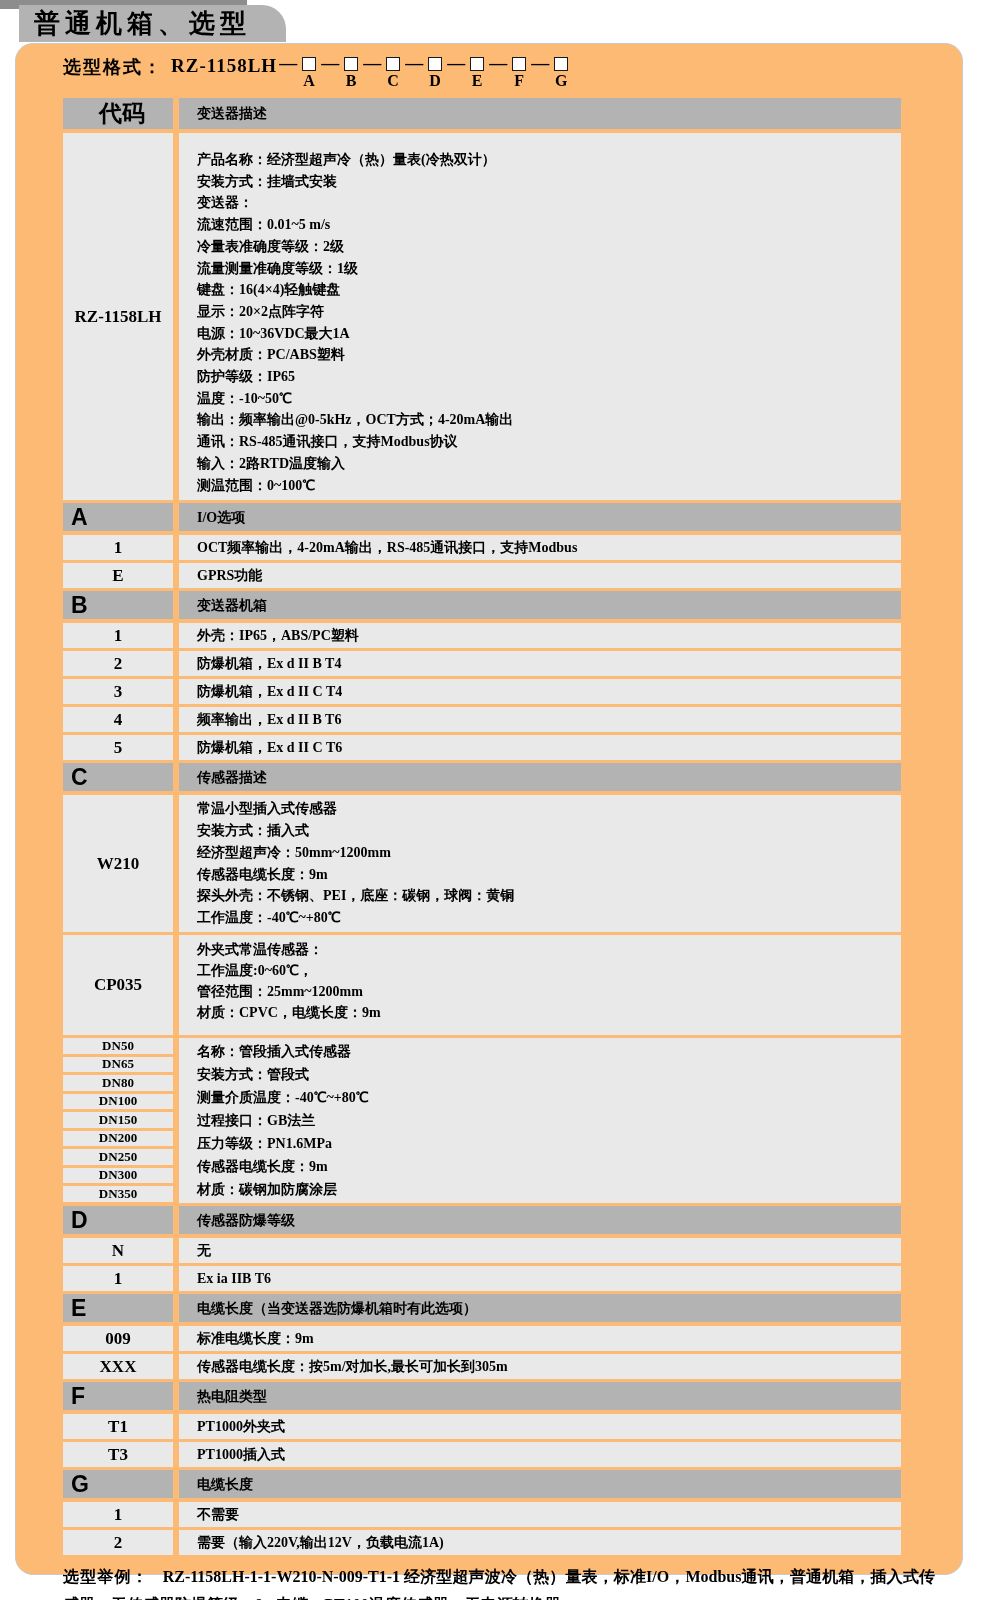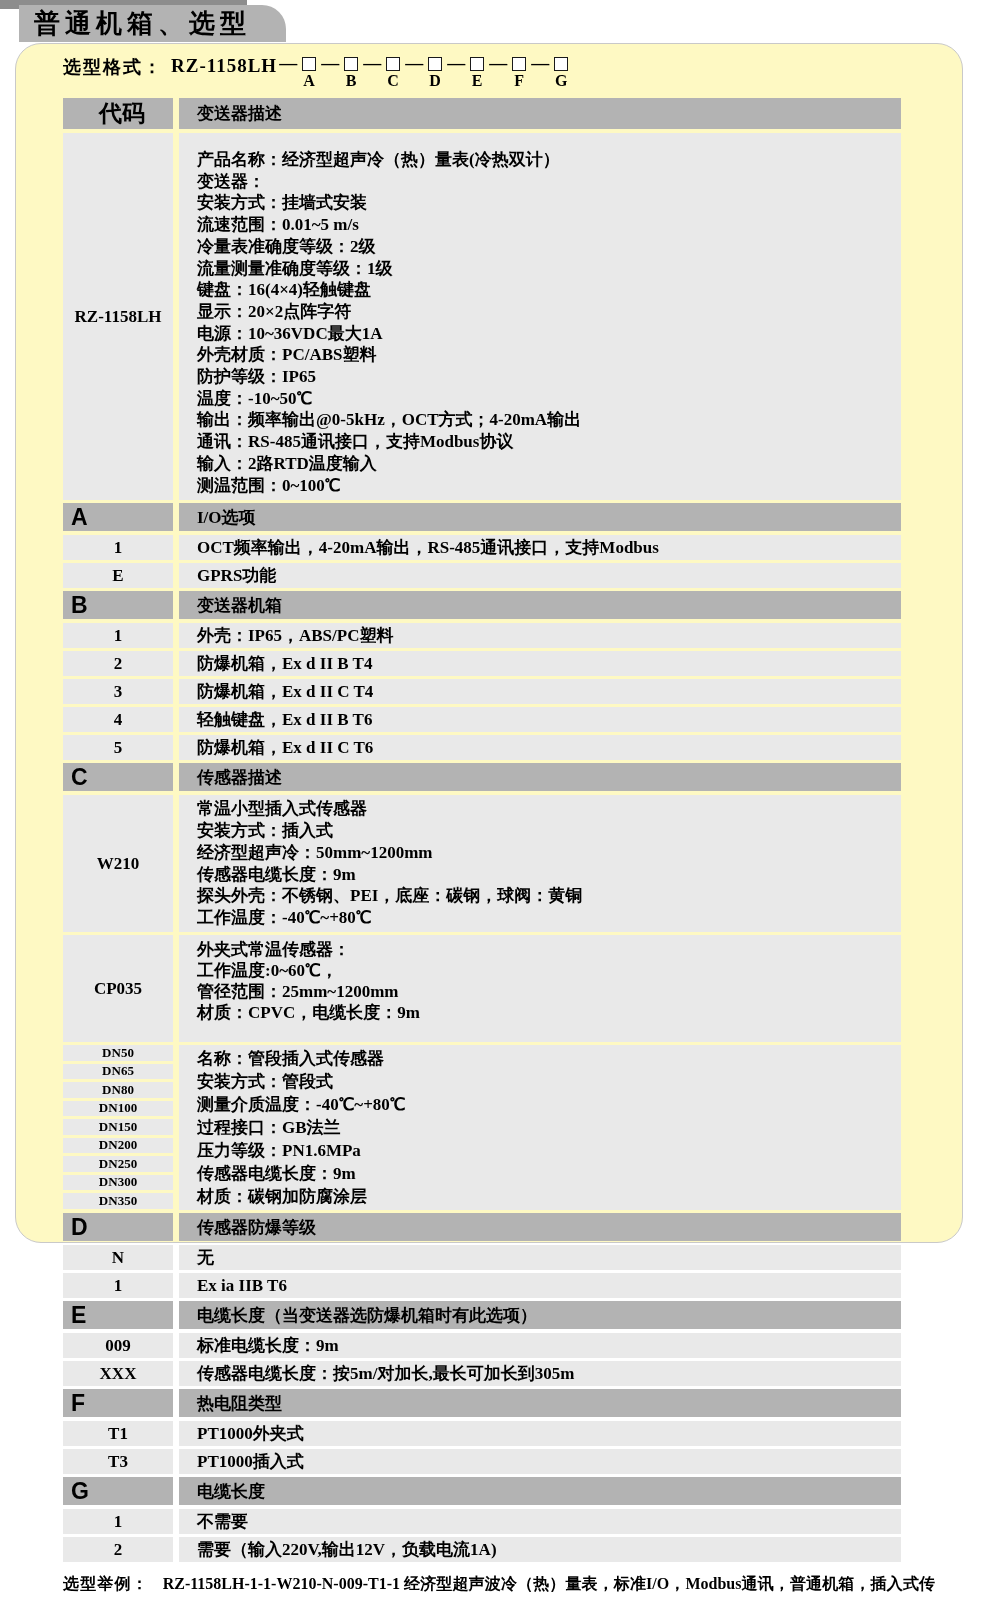--- a/index.html
+++ b/index.html
@@ -11,62 +11,62 @@
   
   .title-wrap{position:absolute;left:0;top:0;width:981px;height:44px;}
   .title-strip{position:absolute;left:0;top:0;width:247px;height:9px;background:#8d8d8d;}
   .title-tab{
     position:absolute;left:19px;top:5px;width:252px;height:37px;background:#b3b3b3;
     border-top-right-radius:24px;display:flex;align-items:center;padding-left:15px;
     font-family:"Liberation Sans",sans-serif;font-weight:bold;font-size:26px;letter-spacing:5px;
   }
   
   .card{
-    position:absolute;left:15px;top:43px;width:948px;height:1200px;
-    border:1px solid #c9c9c9;border-radius:26px;background:#fef9c3;box-sizing:border-box;
+    position:absolute;left:15px;top:43px;width:948px;height:1532px;
+    border:1px solid #c9c9c9;border-radius:18px;background:#fdba74;box-sizing:border-box;
   }
   
   .format-line{margin:11px 0 4px 47px;display:flex;align-items:flex-start;font-size:18px;}
   .fmt-label{letter-spacing:2px;margin-right:8px;white-space:nowrap;}
   .fmt-model{font-size:19px;margin-right:1px;white-space:nowrap;letter-spacing:1px;}
   .fmt-units{display:flex;align-items:flex-start;}
   .fmt-dash{line-height:16px;font-size:18px;padding:0 1px;}
   .fmt-unit{display:flex;flex-direction:column;align-items:center;width:22px;}
   .fmt-box{width:12px;height:12px;border:1.5px solid #1a1a1a;background:#fff;margin-top:2px;}
   .fmt-letter{font-size:16px;line-height:18px;margin-top:1px;}
   
   .spec-table{margin:8px 0 0 47px;width:838px;}
   .row{display:flex;margin-bottom:3px;}
   .row.section{margin-bottom:4px;margin-top:1px;}
   .cell-code{
     width:110px;margin-right:6px;background:#e9e9e9;display:flex;align-items:center;
     justify-content:center;font-size:17px;flex-shrink:0;min-height:22px;
   }
   .cell-desc{
-    flex:1;background:#e9e9e9;padding:2px 8px 2px 18px;font-size:17px;line-height:21px;
+    flex:1;background:#e9e9e9;padding:2px 8px 2px 18px;font-size:14px;line-height:21px;
     display:flex;flex-direction:column;justify-content:center;min-height:22px;box-sizing:border-box;
   }
   .section .cell-code{
     background:#b3b3b3;justify-content:flex-start;padding-left:8px;min-height:28px;
     font-family:"Liberation Sans",sans-serif;font-size:23px;box-sizing:border-box;
   }
   .section .cell-desc{background:#b3b3b3;min-height:28px;}
   .header-row .cell-code{justify-content:center;font-family:"Liberation Serif",serif;}
   .line{white-space:nowrap;}
   
   .cell-code.multi{flex-direction:column;background:transparent;justify-content:flex-start;align-items:stretch;}
   .cell-code.multi .code-item{
     background:#e9e9e9;height:15.5px;margin-bottom:3px;display:flex;align-items:center;
     justify-content:center;font-size:13px;
   }
   .cell-code.multi .code-item:last-child{margin-bottom:0;}
   
   .row-0  .cell-desc{line-height:21.7px;padding-top:16px;padding-bottom:4px;}
   .row-11 .cell-desc{line-height:21.8px;padding-top:3px;padding-bottom:3px;}
-  .row-12 .cell-desc{line-height:21px;padding-top:4px;padding-bottom:19px;}
+  .row-12 .cell-desc{line-height:21px;padding-top:4px;padding-bottom:12px;}
   .row-13 .cell-desc{line-height:23px;}
   
   .example{margin:8px 0 0 47px;width:872px;font-size:16px;line-height:28px;text-align:justify;}
   .example .ex-label{letter-spacing:1px;margin-right:14px;}
 </style>
 </head>
 <body>
 
 <div class="title-wrap">
   <div class="title-strip"></div>
@@ -126,22 +126,22 @@
         <div class="line">变送器描述</div>
       </div>
     </div>
 
   <div class="row row-0 data">
         <div class="cell-code">
           <div class="code-item">RZ-1158LH</div>
         </div>
         <div class="cell-desc">
           <div class="line">产品名称：经济型超声冷（热）量表(冷热双计）</div>
+          <div class="line">安装方式：挂墙式安装</div>
           <div class="line">变送器：</div>
-          <div class="line">安装方式：挂墙式安装</div>
           <div class="line">流速范围：0.01~5 m/s</div>
           <div class="line">冷量表准确度等级：2级</div>
           <div class="line">流量测量准确度等级：1级</div>
           <div class="line">键盘：16(4×4)轻触键盘</div>
           <div class="line">显示：20×2点阵字符</div>
           <div class="line">电源：10~36VDC最大1A</div>
           <div class="line">外壳材质：PC/ABS塑料</div>
           <div class="line">防护等级：IP65</div>
           <div class="line">温度：-10~50℃</div>
           <div class="line">输出：频率输出@0-5kHz，OCT方式；4-20mA输出</div>
@@ -200,21 +200,21 @@
         </div>
         <div class="cell-desc">
           <div class="line">防爆机箱，Ex d II C T4</div>
         </div>
       </div>
       <div class="row row-8 data">
         <div class="cell-code">
           <div class="code-item">4</div>
         </div>
         <div class="cell-desc">
-          <div class="line">轻触键盘，Ex d II B T6</div>
+          <div class="line">频率输出，Ex d II B T6</div>
         </div>
       </div>
       <div class="row row-9 data">
         <div class="cell-code">
           <div class="code-item">5</div>
         </div>
         <div class="cell-desc">
           <div class="line">防爆机箱，Ex d II C T6</div>
         </div>
       </div>

